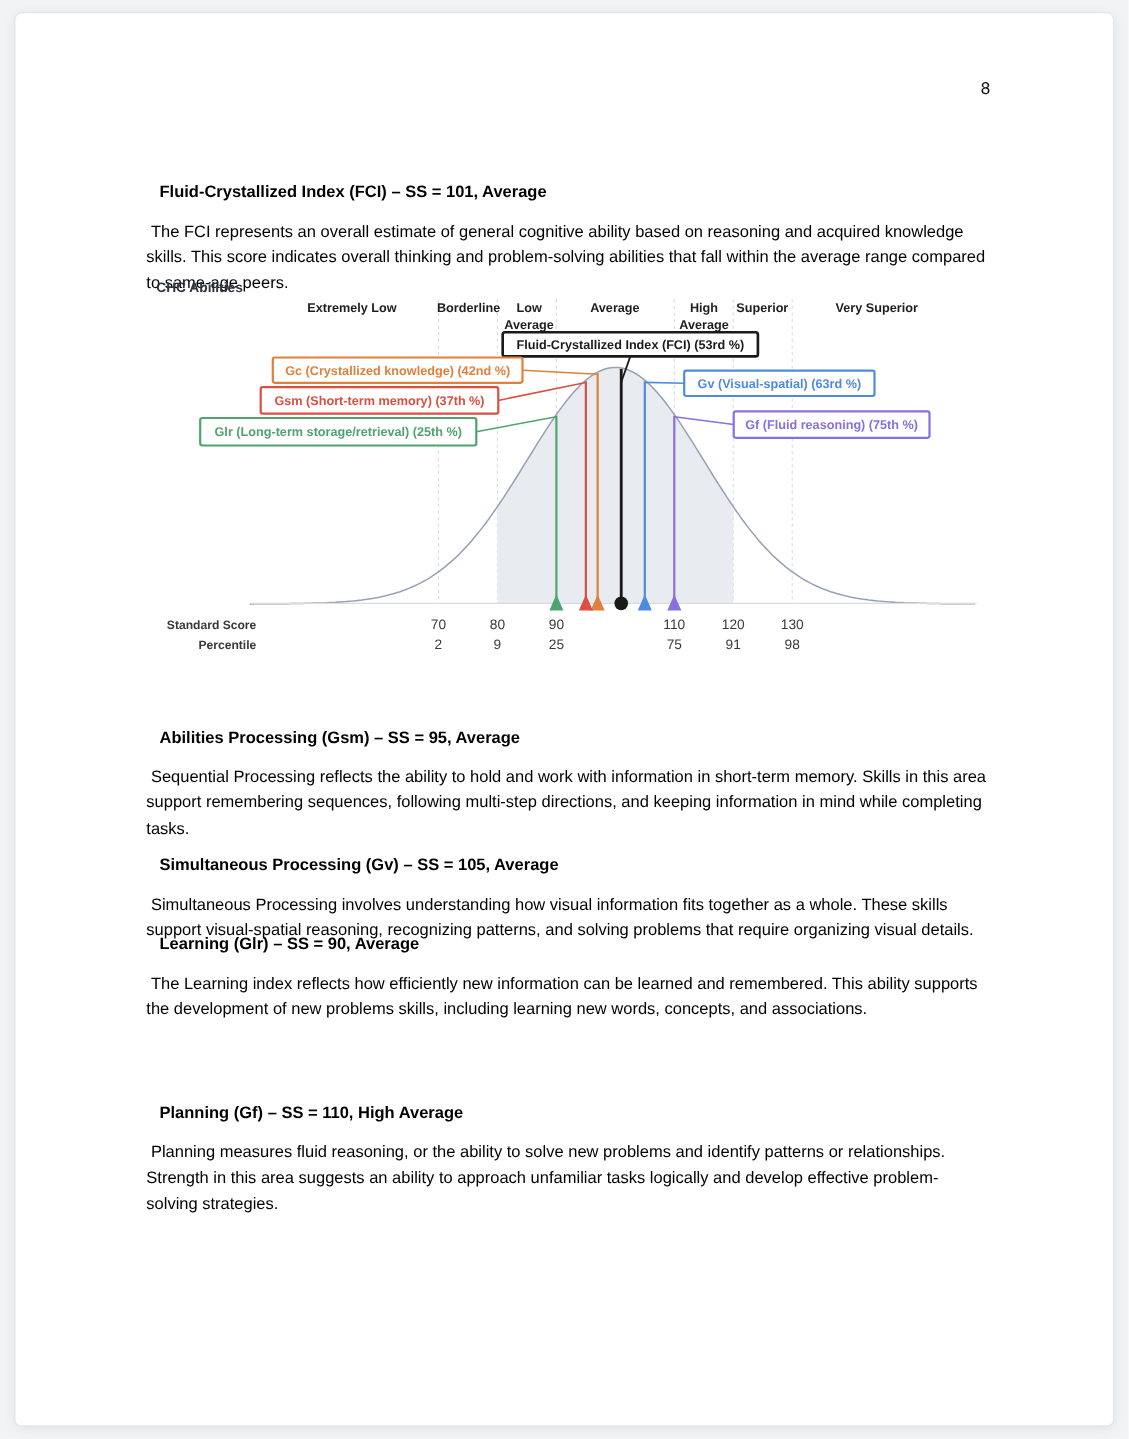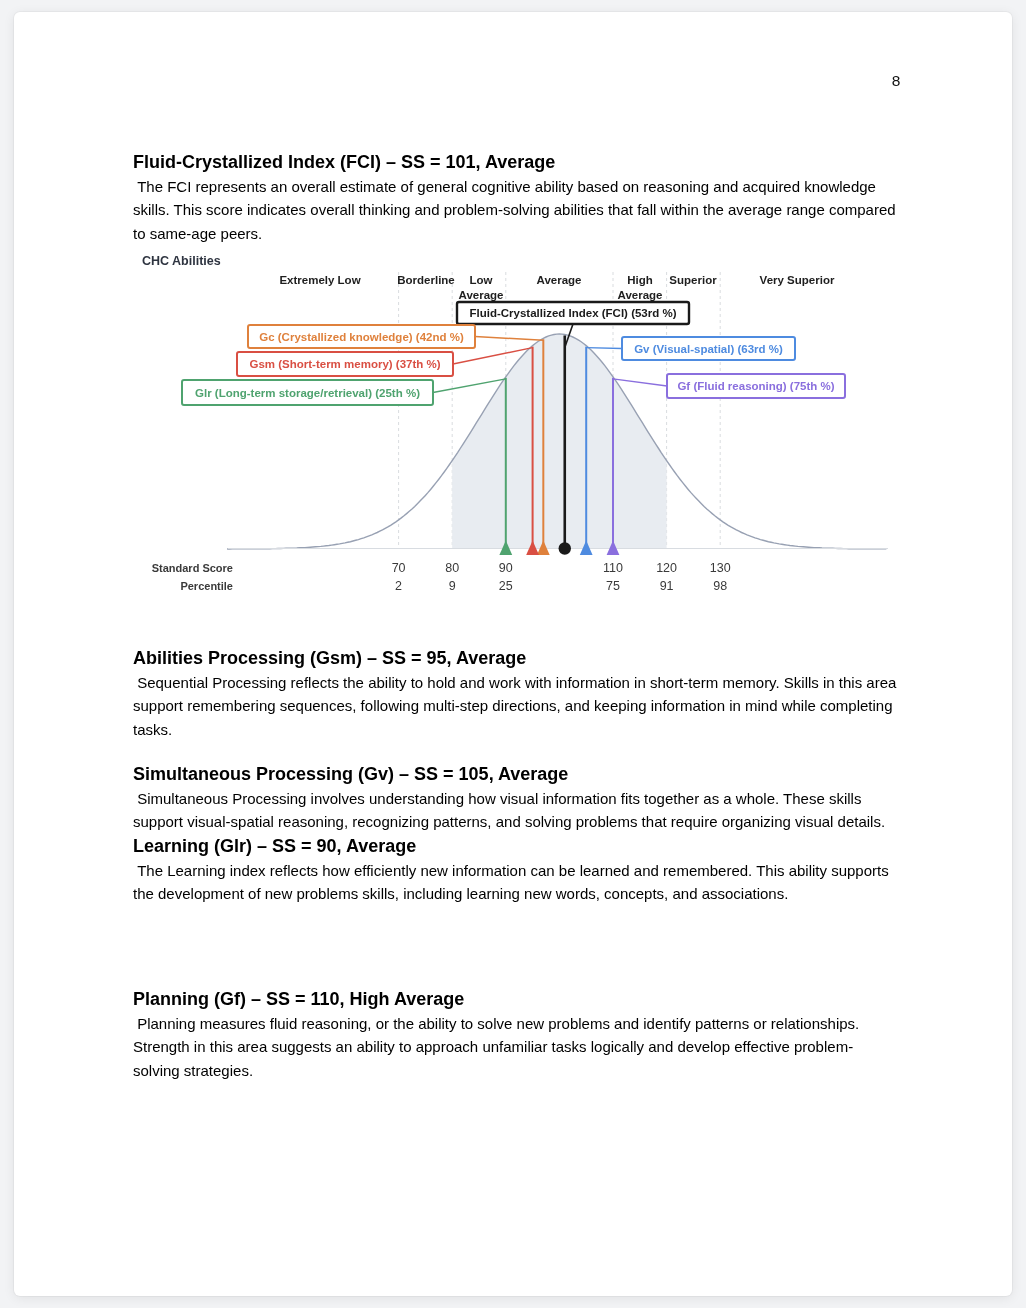--- a/index.html
+++ b/index.html
@@ -18,22 +18,22 @@
   }
   .page-number{
     position:absolute;left:862px;top:60px;width:40px;
     font-size:15.5px;color:#111;text-align:center;
   }
   .section{
     position:absolute;left:119px;width:764px;
     color:#000;
   }
   .section h2{
-    margin:0;padding:0;
-    font-size:18px;line-height:23.5px;font-weight:bold;
+    margin:12px;padding:0;
+    font-size:15px;line-height:23.5px;font-weight:bold;
   }
   .section p{
     margin:0;padding:0;
     font-size:15px;line-height:23.5px;
     white-space:pre-wrap;
   }
   .chart-wrap{
     position:absolute;left:116px;top:232px;
     width:772px;height:354px;
   }

